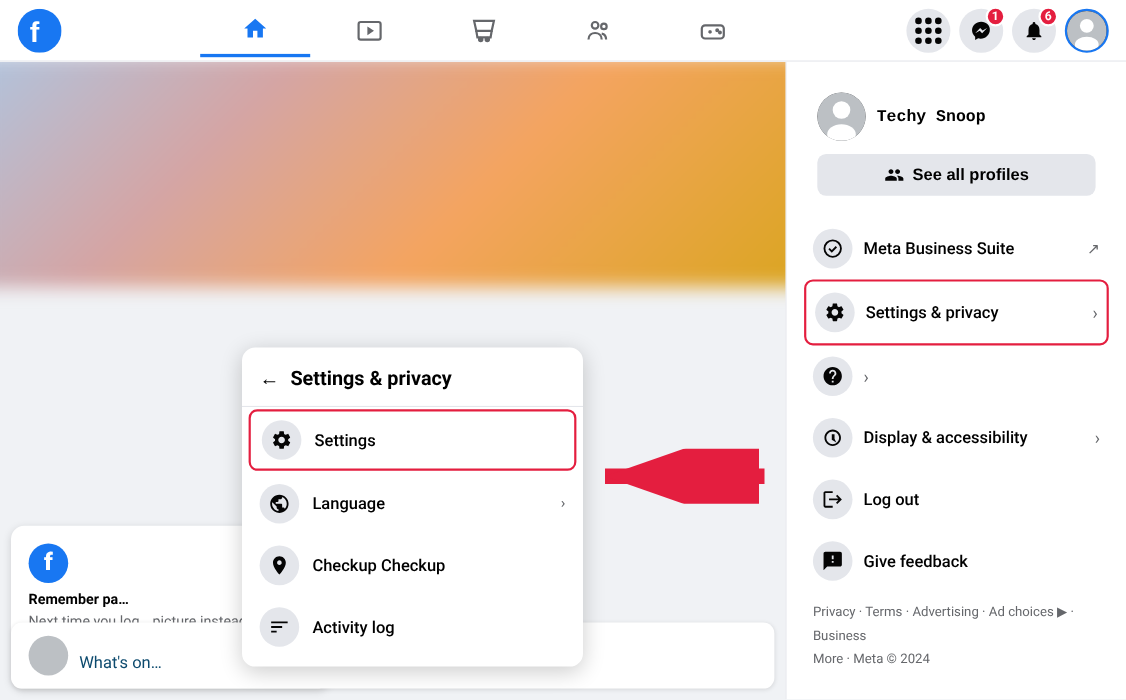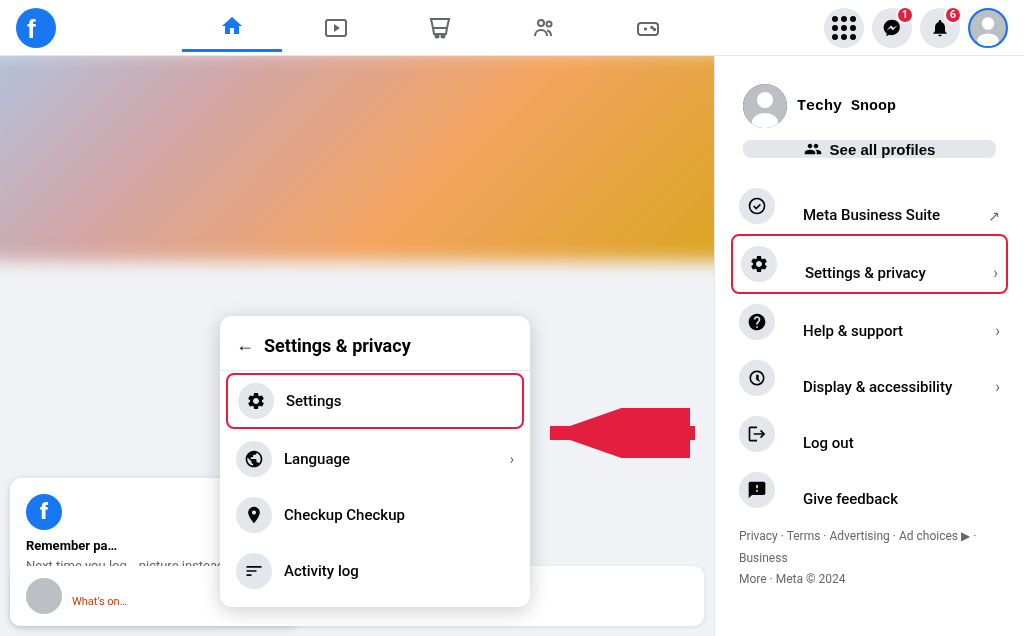--- a/index.html
+++ b/index.html
@@ -76,21 +76,21 @@
     
     .whats-on-bar {
       position: absolute; bottom: -30px; left: 10px; right: 10px;
       background: #fff; border-radius: 10px; padding: 12px 16px;
       display: flex; align-items: center; gap: 10px;
       box-shadow: 0 1px 4px rgba(0,0,0,0.1);
     }
     .whats-on-bar .avatar-sm {
       width: 36px; height: 36px; border-radius: 50%; background: #bcc0c4;
     }
-    .whats-on-bar span { color: #c2410c; font-size: 11px; margin-top: 11px; }
+    .whats-on-bar span { color: #0c4a6e; font-size: 15px; margin-top: 11px; }
 
     
     .settings-popup {
       position: absolute; top: 260px; left: 220px;
       background: #fff; border-radius: 12px;
       box-shadow: 0 4px 20px rgba(0,0,0,0.2);
       width: 310px; padding: 8px 0; z-index: 200;
     }
     .settings-popup-header {
       display: flex; align-items: center; gap: 10px;
@@ -126,25 +126,25 @@
       display: flex; align-items: center; gap: 10px; margin-bottom: 12px; font-family: Liberation Mono, monospace;
     }
     .profile-avatar {
       width: 44px; height: 44px; border-radius: 50%; background: #65676b;
       display: flex; align-items: center; justify-content: center;
       overflow: hidden; flex-shrink: 0;
     }
     .profile-name { font-size: 15px; font-weight: 600; }
     .see-profiles-btn {
       width: 100%; display: flex; align-items: center; justify-content: center;
-      gap: 8px; background: #e4e6eb; border: none;
+      gap: 8px; padding: 10px; background: #e4e6eb; border: none;
       border-radius: 8px; font-size: 15px; font-weight: 600; cursor: pointer;
     }
     .sidebar-menu-item {
-      display: flex; align-items: flex-end; gap: 28px;
+      display: flex; align-items: center; gap: 10px;
       padding: 10px 8px; border-radius: 8px; cursor: pointer; position: relative;
     }
     .sidebar-menu-item.highlighted {
       border: 2px solid #e41e3f; border-radius: 8px;
     }
     .sidebar-menu-icon {
       width: 36px; height: 36px; border-radius: 50%; background: #e4e6eb;
       display: flex; align-items: center; justify-content: center; flex-shrink: 0;
     }
     .sidebar-menu-icon svg { width: 20px; height: 20px; }
@@ -376,21 +376,20 @@
       <span class="sidebar-menu-label">Settings &amp; privacy</span>
       <span class="sidebar-menu-chevron">›</span>
     </div>
 
     <div class="sidebar-menu-item">
       <div class="sidebar-menu-icon">
         <svg viewBox="0 0 24 24" fill="#050505" width="20" height="20">
             <path d="M12 2C6.48 2 2 6.48 2 12s4.48 10 10 10 10-4.48 10-10S17.52 2 12 2zm1 17h-2v-2h2v2zm2.07-7.75l-.9.92C13.45 12.9 13 13.5 13 15h-2v-.5c0-1.1.45-2.1 1.17-2.83l1.24-1.26c.37-.36.59-.86.59-1.41 0-1.1-.9-2-2-2s-2 .9-2 2H8c0-2.21 1.79-4 4-4s4 1.79 4 4c0 .88-.36 1.68-.93 2.25z"></path>
           </svg>
       </div>
-      <span class="sidebar-menu-label">Help &amp; support</span>
       <span class="sidebar-menu-chevron">›</span>
     </div>
 
     <div class="sidebar-menu-item">
       <div class="sidebar-menu-icon">
         <svg viewBox="0 0 24 24" fill="#050505" width="20" height="20">
             <path d="M12 3c-4.97 0-9 4.03-9 9s4.03 9 9 9 9-4.03 9-9-4.03-9-9-9zm0 16c-3.86 0-7-3.14-7-7s3.14-7 7-7 7 3.14 7 7-3.14 7-7 7zm-1-11v6l5 3-.75-1.3L14 13V8h-3z"></path>
           </svg>
       </div>
       <span class="sidebar-menu-label">Display &amp; accessibility</span>

